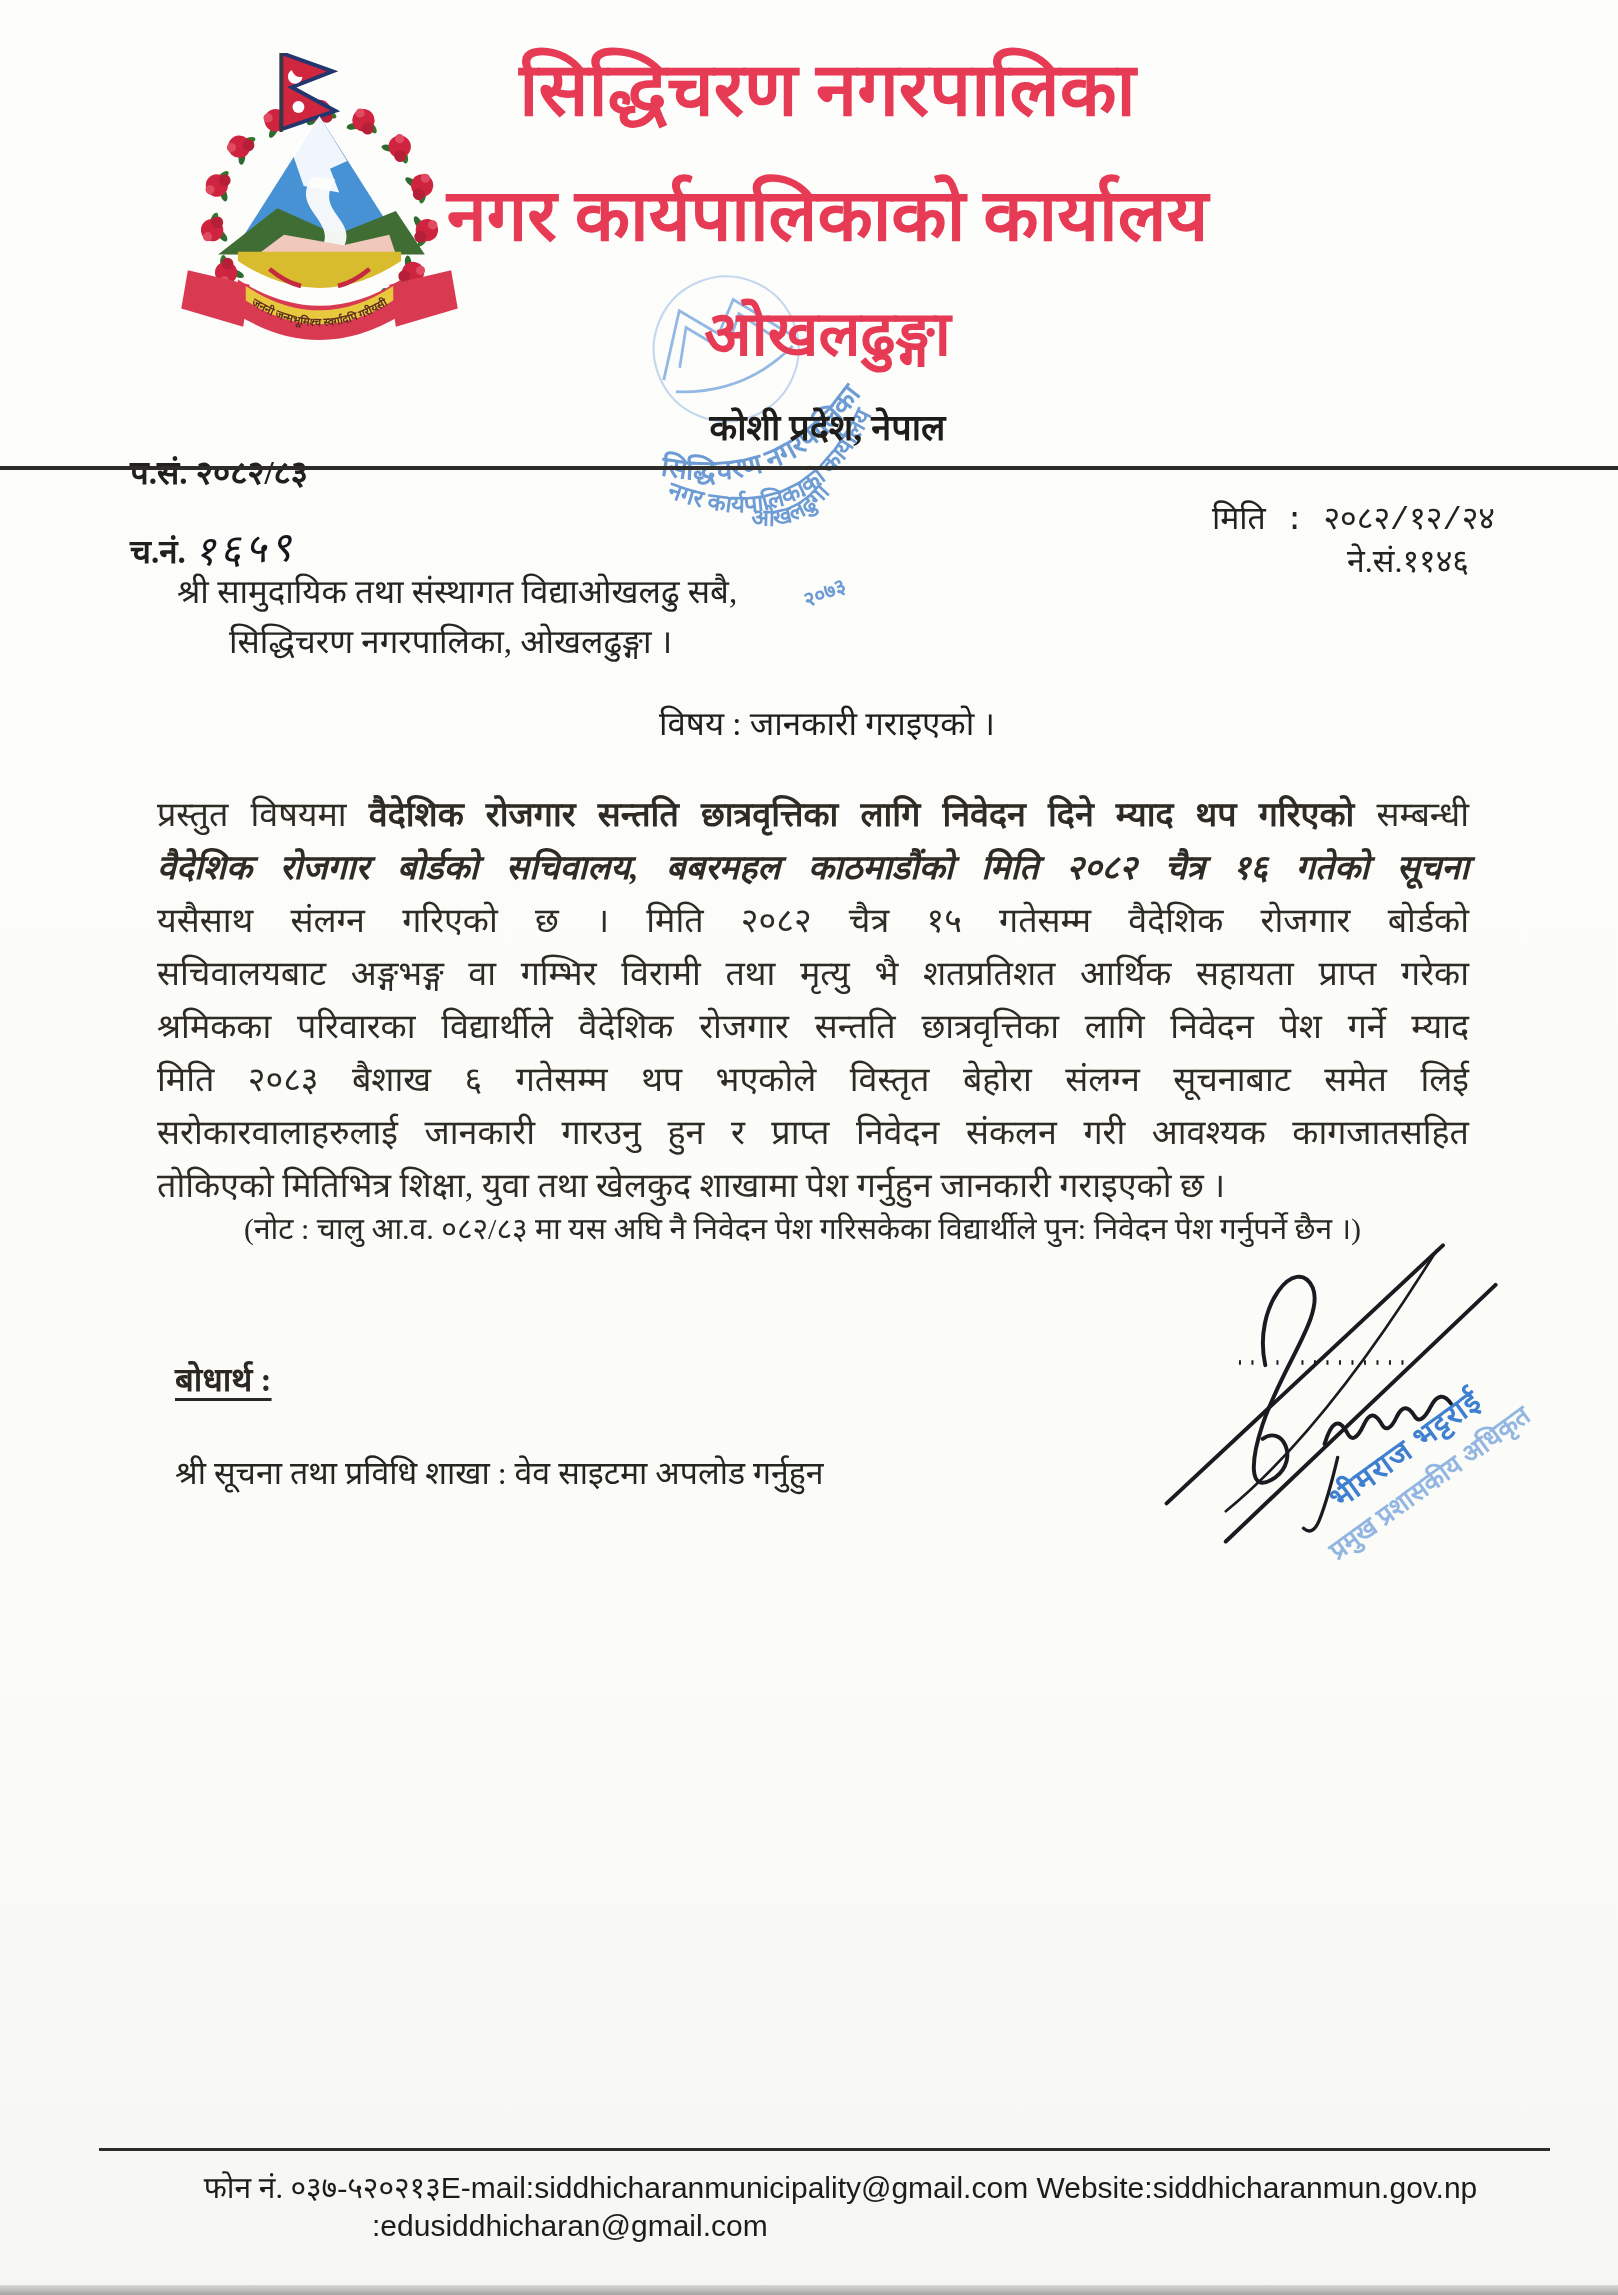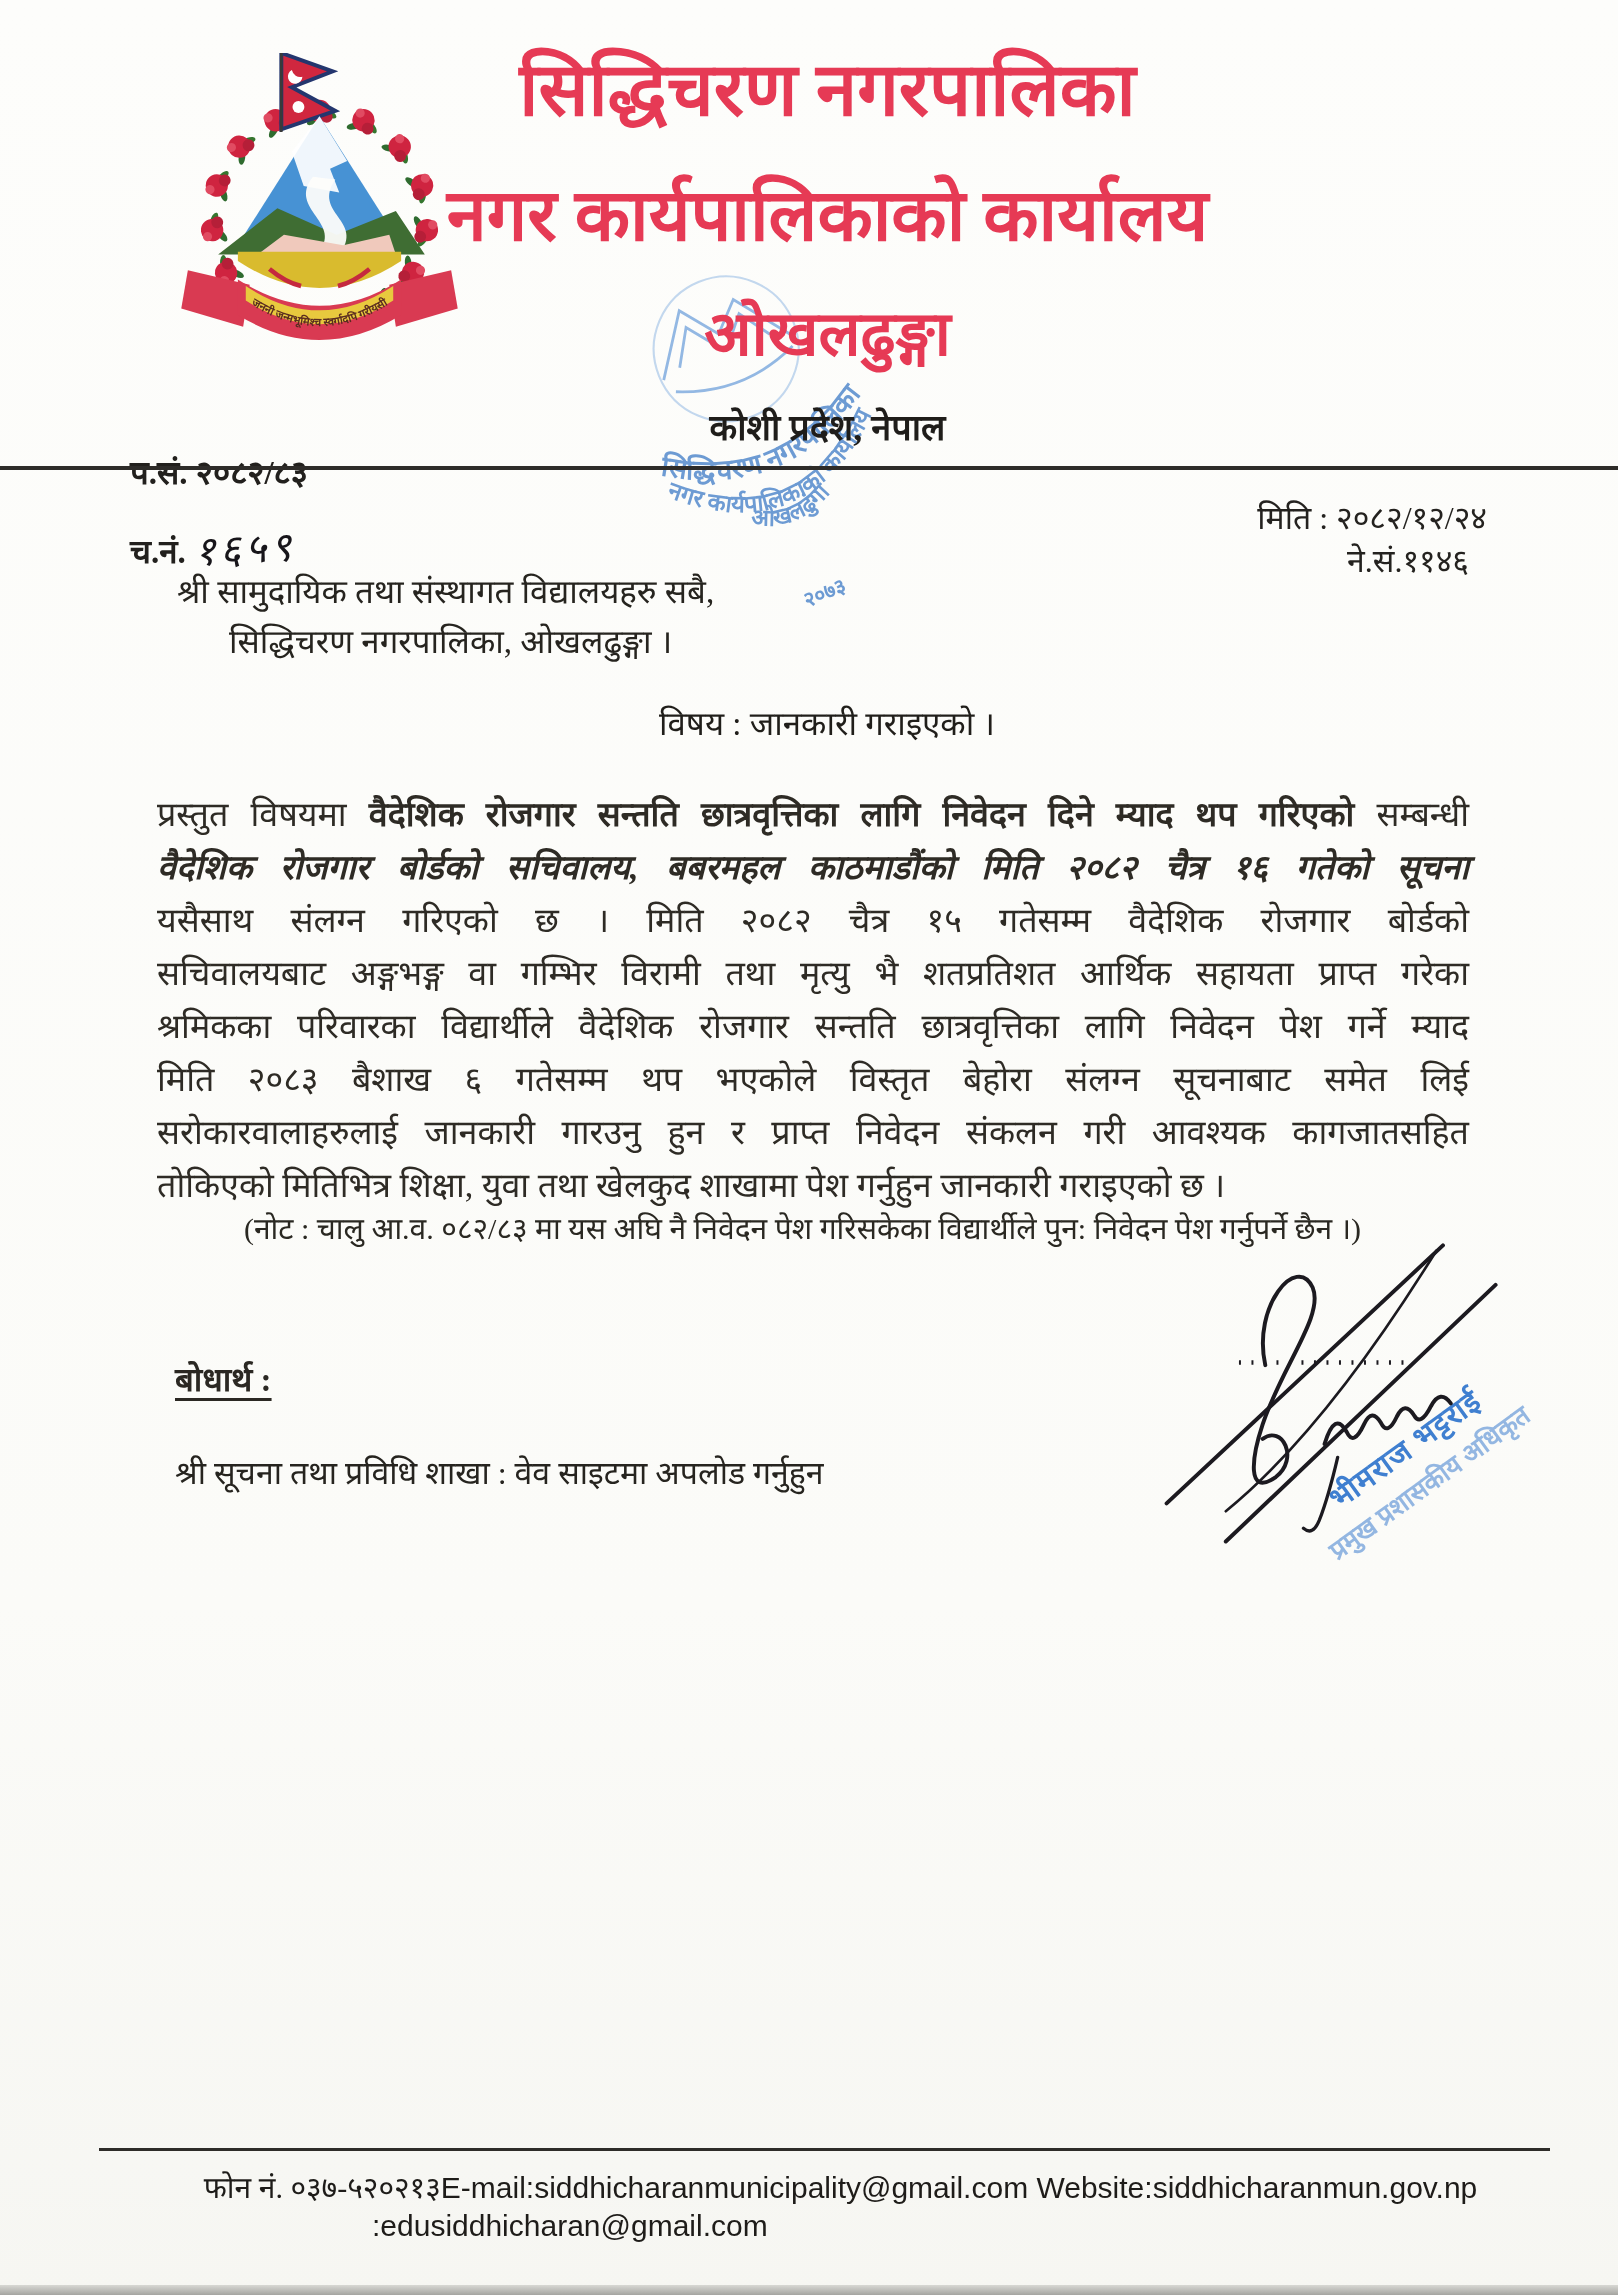--- a/index.html
+++ b/index.html
@@ -135,27 +135,27 @@
     <span>प.सं.</span>
     <span>२०८२/८३</span>
   </div>
   <div class="abs z2 refline" style="left:105px;top:519px;">
     <span>च.नं.</span>
     <span class="chalani-no">१६५९</span>
   </div>
 
   <div class="abs z2 rule" style="left:0;top:466px;width:1619px;height:4px;"></div>
 
-  <div class="abs z2 meta rt" style="right:132px;top:495px;">
+  <div class="abs z2 meta rt" style="right:124px;top:495px;font-family:Liberation Mono, monospace;">
     <span>मिति :</span>
     <span>२०८२/१२/२४</span>
   </div>
   <div class="abs z2 meta rt" style="right:150px;top:538px;">ने.सं.११४६</div>
 
-  <div class="abs z2 addr" style="left:177px;top:568px;">श्री सामुदायिक तथा संस्थागत विद्यालयहरु सबै,</div>
+  <div class="abs z2 addr" style="left:177px;top:568px;">श्री सामुदायिक तथा संस्थागत विद्याओखलढु सबै,</div>
   <div class="abs z2 subject ctr" style="left:369px;width:916px;top:700px;">विषय : जानकारी गराइएको ।</div>
 
   <div class="abs z2 addr" style="left:229px;top:618px;">सिद्धिचरण नगरपालिका, ओखलढुङ्गा ।</div>
 
   <div class="abs z2 body-par" style="top:788px;">
     <div class="bline">
       <span>प्रस्तुत विषयमा </span><span style="font-weight:700;">वैदेशिक रोजगार सन्तति छात्रवृत्तिका लागि निवेदन दिने म्याद थप गरिएको</span><span> सम्बन्धी</span>
     </div>
     <div class="bline" style="font-weight:700;font-style:italic;">वैदेशिक रोजगार बोर्डको सचिवालय, बबरमहल काठमाडौंको मिति २०८२ चैत्र १६ गतेको सूचना</div>
     <div class="bline">यसैसाथ संलग्न गरिएको छ । मिति २०८२ चैत्र १५ गतेसम्म वैदेशिक रोजगार बोर्डको</div>

